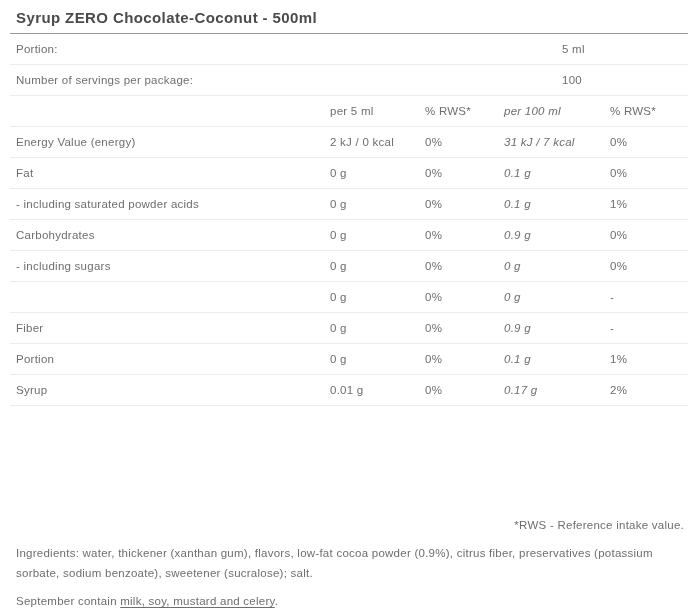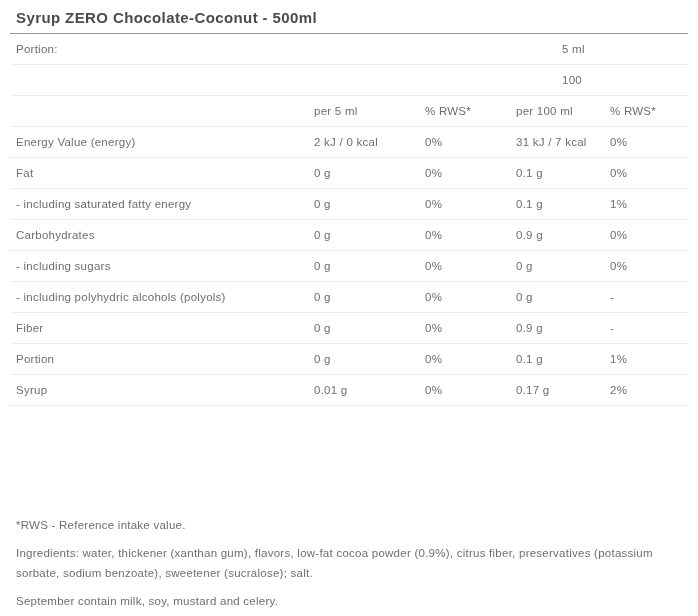--- a/index.html
+++ b/index.html
@@ -38,54 +38,56 @@
     position: absolute;
     top: 50%;
     transform: translateY(-50%);
     font-size: 11.5px;
     letter-spacing: 0.25px;
     white-space: nowrap;
     color: #6e6e6e;
   }
   .label  { left: 6px; }
   .v-info { left: 520px; margin-left: 32px; }
-  .c1 { left: 304px; }
+  .c1 { left: 320px; }
   .c2 { left: 415px; }
-  .c3 { left: 506px; }
+  .c3 { left: 494px; font-style: italic; }
   .c4 { left: 600px; }
   .footnote {
     position: absolute;
     left: 16px; right: 14px;
     font-size: 11.5px;
     letter-spacing: 0.25px;
     line-height: 20px;
     color: #6e6e6e;
   }
-  .rws-note     { top: 515px; }
+  .rws-note     { top: 515px; text-align: right; }
   .ingredients  { top: 543px; }
   .may-contain  { top: 591px; }
   .allergens {
     color: #6e6e6e;
+    text-decoration: underline;
     text-underline-offset: 2px;
     cursor: pointer;
   }
 </style>
 </head>
 <body>
 
 <h1 class="title">Syrup ZERO Chocolate-Coconut - 500ml</h1>
 <div class="title-rule"></div>
 
 <div class="content">
 
   <div class="row">
     <span class="label">Portion:</span>
     <span class="v-info">5 ml</span>
   </div>
   <div class="row">
+    <span class="label">Number of servings per package:</span>
     <span class="v-info">100</span>
   </div>
 
 
   <div class="row">
     <span class="c1">per 5 ml</span>
     <span class="c2">% RWS*</span>
     <span class="c3">per 100 ml</span>
     <span class="c4">% RWS*</span>
   </div>
@@ -98,42 +100,41 @@
     <span class="c4">0%</span>
   </div>
   <div class="row">
     <span class="label">Fat</span>
     <span class="c1">0 g</span>
     <span class="c2">0%</span>
     <span class="c3">0.1 g</span>
     <span class="c4">0%</span>
   </div>
   <div class="row">
-    <span class="label">- including saturated fatty energy</span>
+    <span class="label">- including saturated powder acids</span>
     <span class="c1">0 g</span>
     <span class="c2">0%</span>
     <span class="c3">0.1 g</span>
     <span class="c4">1%</span>
   </div>
   <div class="row">
     <span class="label">Carbohydrates</span>
     <span class="c1">0 g</span>
     <span class="c2">0%</span>
     <span class="c3">0.9 g</span>
     <span class="c4">0%</span>
   </div>
   <div class="row">
     <span class="label">- including sugars</span>
     <span class="c1">0 g</span>
     <span class="c2">0%</span>
     <span class="c3">0 g</span>
     <span class="c4">0%</span>
   </div>
   <div class="row">
-    <span class="label">- including polyhydric alcohols (polyols)</span>
     <span class="c1">0 g</span>
     <span class="c2">0%</span>
     <span class="c3">0 g</span>
     <span class="c4">-</span>
   </div>
   <div class="row">
     <span class="label">Fiber</span>
     <span class="c1">0 g</span>
     <span class="c2">0%</span>
     <span class="c3">0.9 g</span>

